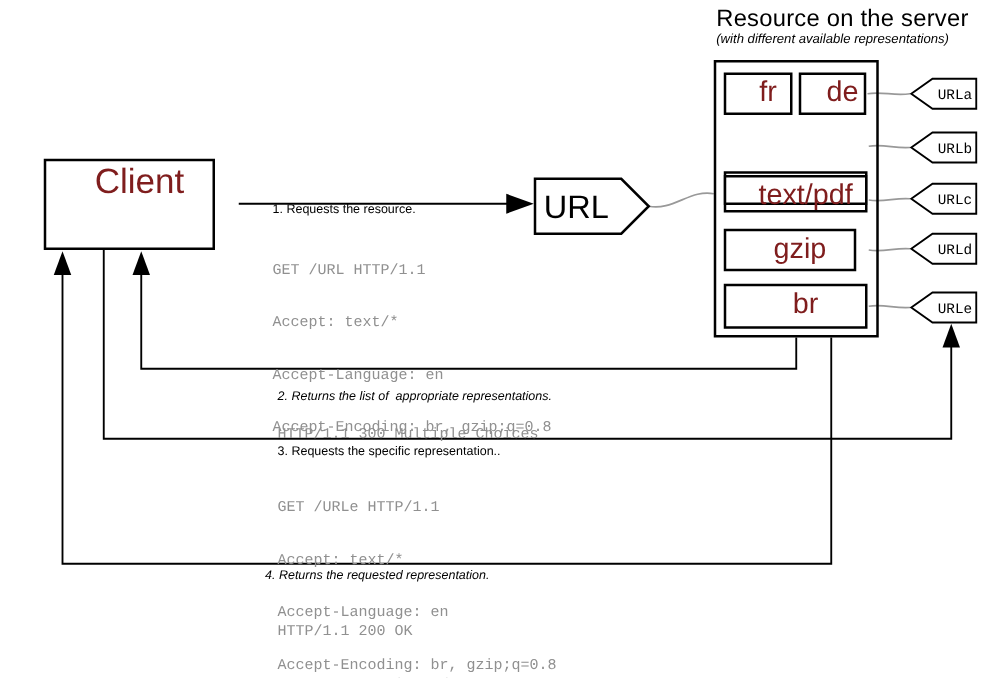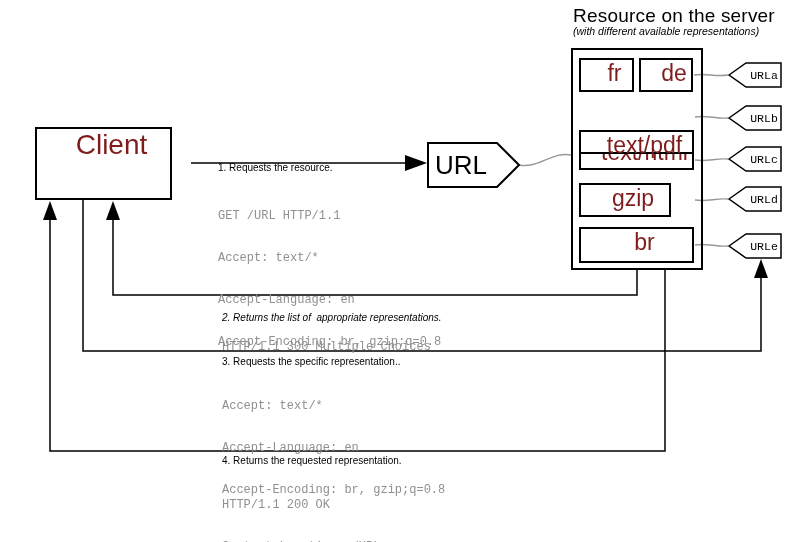--- a/index.html
+++ b/index.html
@@ -30,22 +30,22 @@
     color:#7f1d1d;
     padding-left:16px;
   }
   #client-box { left:35px; top:127px; width:137px; height:73px; font-size:28px; }
   #server-box { left:571px; top:48px; width:132px; height:222px; background:transparent; }
 
   .rep-box { font-size:23px; }
   #rep-fr       { left:579px; top:58px;  width:55px;  height:34px; }
   #rep-de       { left:639px; top:58px;  width:54px;  height:34px; }
   #rep-texthtml { left:579px; top:101px; width:115px; height:33px;margin-top:36px; }
-  #rep-textpdf  { left:579px; top:130px; width:115px; height:24px; }
-  #rep-gzip     { left:579px; top:183px; width:92px; height:34px; }
+  #rep-textpdf  { left:579px; top:140px; width:115px; height:24px; }
+  #rep-gzip     { left:579px; top:183px; width:106px; height:34px; }
   #rep-br       { left:579px; top:227px; width:115px; height:36px; }
 
   .diagram-title {
     position:absolute; left:573px; top:5px;
     font-size:19px; color:#000000; letter-spacing:0.2px;text-align:right;
   }
   .diagram-subtitle {
     position:absolute; left:573px; top:25px;
     font-size:10.5px; font-style:italic; color:#000000; white-space:pre;
   }
@@ -58,21 +58,21 @@
     position:absolute;
     font-family:"Liberation Mono", monospace;
     font-size:12px; line-height:14px; color:#909090; white-space:pre;
   }
   #flow1-label { left:218px; top:162px; }
   #flow1-code  { left:218px; top:181px; }
   #flow2-label { left:222px; top:312px;font-style:italic; }
   #flow2-code  { left:222px; top:312px; }
   #flow3-label { left:222px; top:356px; }
   #flow3-code  { left:222px; top:371px; }
-  #flow4-label { left:222px; top:455px; }
+  #flow4-label { left:212px; top:455px;font-style:italic; }
   #flow4-code  { left:222px; top:470px; }
 </style>
 </head>
 <body>
 
 <div class="canvas">
 
   <svg width="801" height="542" viewBox="0 0 801 542">
 
     <path class="flow-line" d="M191,163 H406"></path>
@@ -149,20 +149,21 @@
     <div>Accept-Encoding: br, gzip;q=0.8</div>
   </div>
 
   <div class="flow-label" id="flow2-label">2. Returns the list of  appropriate representations.</div>
   <div class="flow-code" id="flow2-code">
     <div>HTTP/1.1 300 Multiple Choices</div>
   </div>
 
   <div class="flow-label" id="flow3-label">3. Requests the specific representation..</div>
   <div class="flow-code" id="flow3-code">
+    <div>GET /URLe HTTP/1.1</div>
     <div>Accept: text/*</div>
     <div>Accept-Language: en</div>
     <div>Accept-Encoding: br, gzip;q=0.8</div>
   </div>
 
   <div class="flow-label" id="flow4-label">4. Returns the requested representation.</div>
   <div class="flow-code" id="flow4-code">
     <div>HTTP/1.1 200 OK</div>
     <div>Content-Location: /URLe</div>
     

